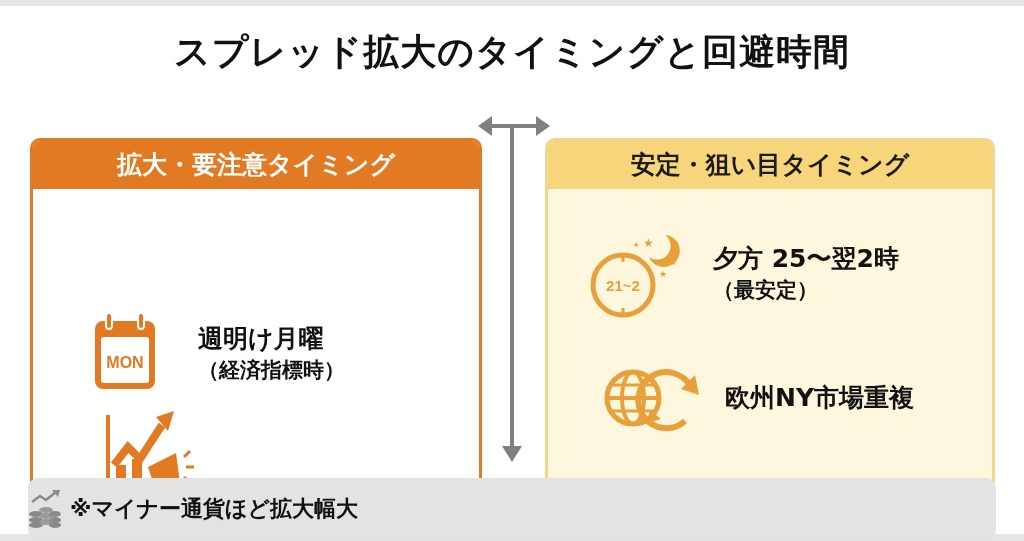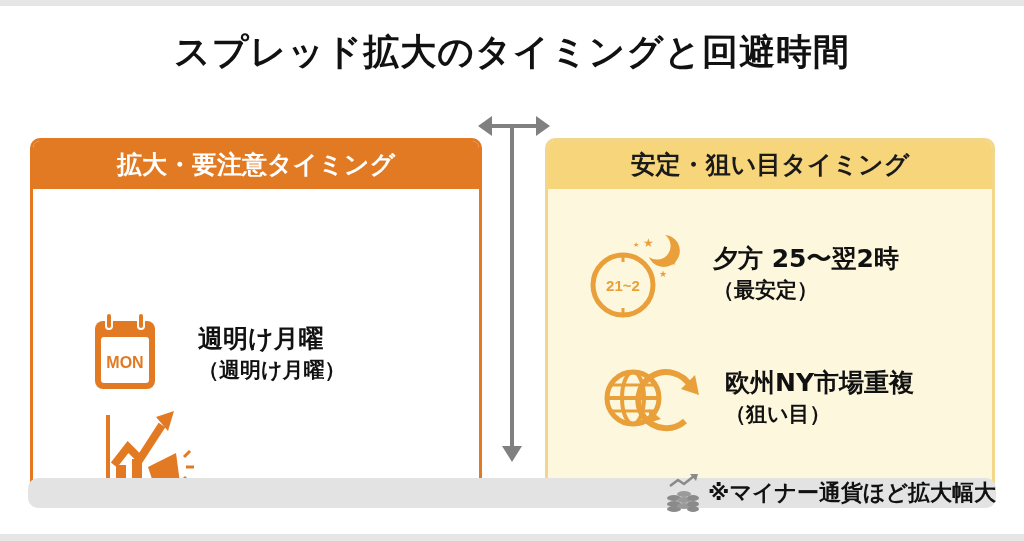--- a/index.html
+++ b/index.html
@@ -26,23 +26,23 @@
     height: 48px; line-height: 48px; text-align: center; font-weight: bold; font-size: 25px;
   }
   .panel-left .panel-head { background: #e27a23; color: #fff; }
   .panel-right .panel-head { background: #f7d57b; color: #1a1a1a; }
   .item { position: absolute; display: flex; align-items: center; }
   .item .icon { width: 110px; height: 90px; display: flex; align-items: center; justify-content: center; }
   .item .text { margin-left: 20px; }
   .item .main { font-size: 25px; font-weight: bold; color: #111; line-height: 32px; }
   .item .sub { font-size: 21px; font-weight: bold; color: #111; line-height: 30px; }
   .footer {
-    position: absolute; left: 28px; top: 472px; width: 968px; height: 30px;
+    position: absolute; left: 28px; top: 472px; width: 968px; height: 62px;
     background: #e3e3e3; border-radius: 10px;
-    display: flex; align-items: center; justify-content: flex-end;
+    display: flex; align-items: center; justify-content: flex-start;
   }
   .footer .note { font-size: 22px; font-weight: bold; color: #111; margin-left: 8px; }
   .connector { position: absolute; left: 478px; top: 108px; width: 72px; height: 350px; }
 </style>
 </head>
 <body>
 
 <div class="canvas">
 
   <div class="title">スプレッド拡大のタイミングと回避時間</div>
@@ -58,21 +58,21 @@
         <svg width="110" height="90" viewBox="0 0 110 90">
           <rect x="27" y="12" width="60" height="68" rx="8" fill="#e27a23"></rect>
           <rect x="33" y="28" width="48" height="46" rx="3" fill="#fff"></rect>
           <rect x="38" y="4" width="6" height="16" rx="3" fill="#e27a23" stroke="#fff" stroke-width="2"></rect>
           <rect x="70" y="4" width="6" height="16" rx="3" fill="#e27a23" stroke="#fff" stroke-width="2"></rect>
           <text x="57" y="59" text-anchor="middle" font-size="16" font-weight="bold" fill="#e27a23" font-family="Liberation Sans, sans-serif">MON</text>
         </svg>
       </div>
       <div class="text">
         <div class="main">週明け月曜</div>
-        <div class="sub">（週明け月曜）</div>
+        <div class="sub">（経済指標時）</div>
       </div>
     </div>
 
     <div class="item" style="left:35px; top:262px;flex-direction:column;">
       <div class="icon">
         <svg width="110" height="90" viewBox="0 0 110 90">
           <polyline points="22,12 22,80 80,80" fill="none" stroke="#e27a23" stroke-width="4"></polyline>
           <polyline points="28,62 42,44 54,56 76,22" fill="none" stroke="#e27a23" stroke-width="8"></polyline>
           <polygon points="70,14 88,8 82,28" fill="#e27a23"></polygon>
           <rect x="30" y="62" width="10" height="16" fill="#e27a23"></rect>
@@ -129,21 +129,20 @@
           <line x1="12" y1="45" x2="64" y2="45" stroke="#e9a03a" stroke-width="4"></line>
           <line x1="16" y1="32" x2="60" y2="32" stroke="#e9a03a" stroke-width="3"></line>
           <line x1="16" y1="58" x2="60" y2="58" stroke="#e9a03a" stroke-width="3"></line>
           <path d="M96 34 A28 28 0 1 0 90 68" fill="none" stroke="#e9a03a" stroke-width="6"></path>
           <polygon points="100,22 104,42 86,36" fill="#e9a03a"></polygon>
           <polygon points="54,56 66,66 54,70" fill="#e9a03a"></polygon>
         </svg>
       </div>
       <div class="text">
         <div class="main">欧州NY市場重複</div>
-        <div class="sub">（狙い目）</div>
       </div>
     </div>
   </div>
 
   <div class="footer">
     <svg width="34" height="38" viewBox="0 0 34 38">
       <polyline points="4,12 12,6 18,10 28,2" fill="none" stroke="#8a8a8a" stroke-width="2.5"></polyline>
       <polygon points="24,0 32,0 30,7" fill="#8a8a8a"></polygon>
       <ellipse cx="8" cy="24" rx="7" ry="3" fill="#8a8a8a"></ellipse>
       <ellipse cx="8" cy="30" rx="7" ry="3" fill="#8a8a8a"></ellipse>

